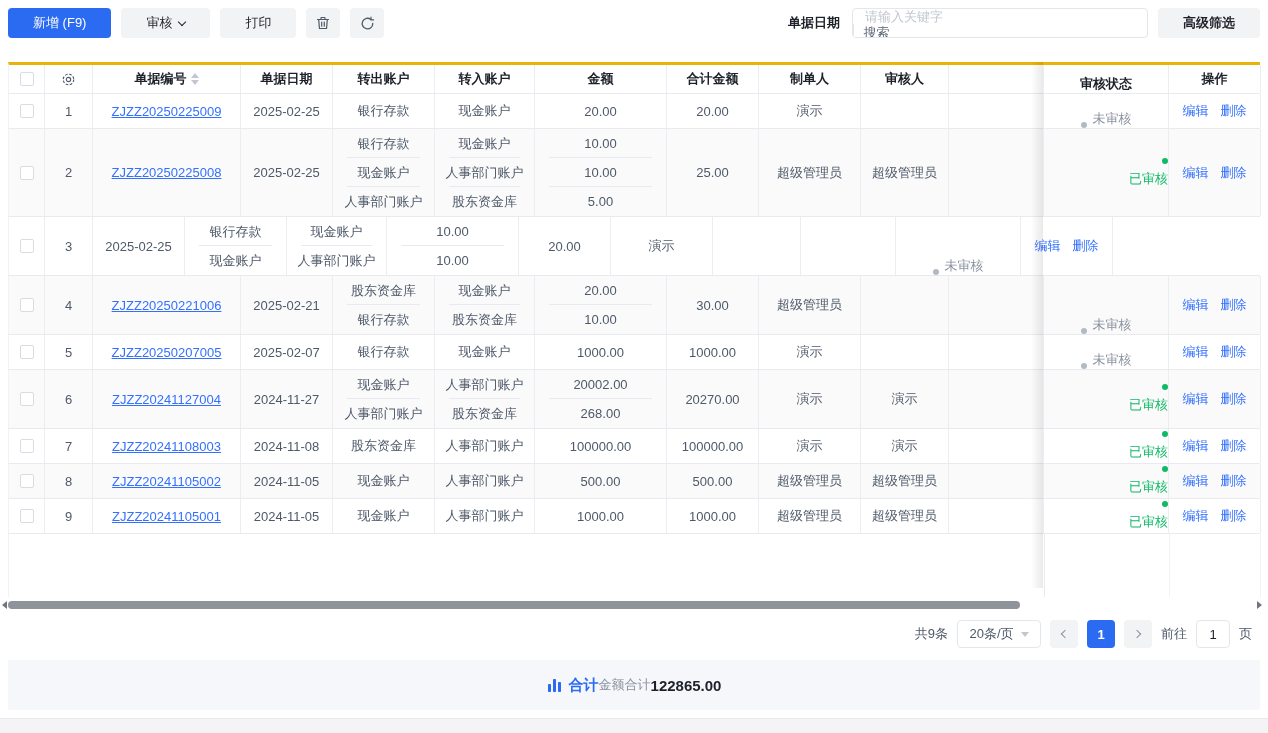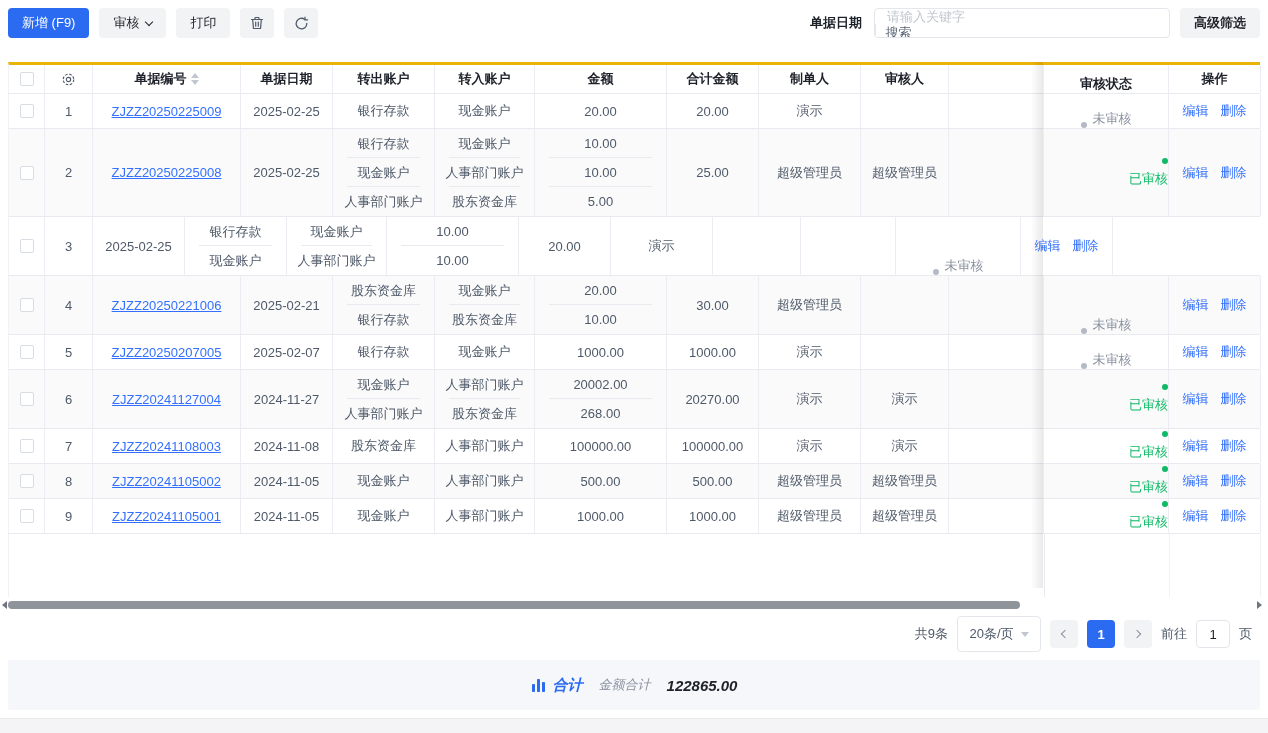--- a/index.html
+++ b/index.html
@@ -2,21 +2,21 @@
 <html><head>
 <meta charset="utf-8">
 <style>
   html,body{margin:0;padding:0;width:1268px;height:733px;overflow:hidden;}
   body{background:#fff;font-family:"Liberation Sans","DejaVu Sans",sans-serif;color:#1d2129;position:relative;font-size:13px;}
   *{box-sizing:border-box;}
 
   
   .toolbar{display:flex;justify-content:space-between;align-items:center;padding:8px 8px 0 8px;height:38px;}
   .tl-group,.tr-group{display:flex;align-items:center;gap:10px;}
-  .btn{height:30px;border:none;border-radius:4px;font-size:13px;display:inline-flex;align-items:center;justify-content:center;gap:7px;padding:0 14px;cursor:pointer;font-family:inherit;}
+  .btn{height:30px;border:none;border-radius:4px;font-size:13px;display:inline-flex;align-items:center;justify-content:center;gap:7px;padding:0 25px;cursor:pointer;font-family:inherit;}
   .btn-primary{background:#2b6bf2;color:#fff;}
   .btn-gray{background:#f2f3f5;color:#1d2129;}
   .btn-strong{font-weight:700;}
   .icon-btn{width:34px;padding:0;}
   .chev{display:inline-block;width:6px;height:6px;border-left:1.5px solid currentColor;border-bottom:1.5px solid currentColor;}
   .chev.down{transform:rotate(-45deg);margin-top:-3px;}
   .chev.left{transform:rotate(45deg);margin-left:2px;}
   .chev.right{transform:rotate(-135deg);margin-right:2px;}
   .filter-label{font-weight:700;color:#1d2129;margin-right:2px;}
   .date-range{width:226px;height:30px;border:1px solid #e5e6eb;border-radius:4px;display:flex;align-items:center;padding:0 9px;color:#c2c7cf;background:#fff;}
@@ -72,28 +72,28 @@
 
   
   .hscroll{position:relative;height:12px;margin-top:2px;}
   .hs-thumb{position:absolute;left:0;top:2px;width:1012px;height:8px;border-radius:4px;background:#8f939a;cursor:pointer;}
   .hs-arrow{position:absolute;top:2px;width:0;height:0;cursor:pointer;}
   .hs-arrow.left{left:-6px;border-top:4px solid transparent;border-bottom:4px solid transparent;border-right:5px solid #707680;}
   .hs-arrow.right{right:-2px;border-top:4px solid transparent;border-bottom:4px solid transparent;border-left:5px solid #707680;}
 
   
   .pager{display:flex;justify-content:flex-end;align-items:center;gap:9px;margin:9px 16px 0 0;height:28px;color:#4e5969;}
-  .pg-select{width:84px;height:36px;border:1px solid #e5e6eb;border-radius:4px;display:flex;align-items:center;justify-content:center;gap:7px;background:#fff;cursor:pointer;}
+  .pg-select{width:84px;height:28px;border:1px solid #e5e6eb;border-radius:4px;display:flex;align-items:center;justify-content:center;gap:7px;background:#fff;cursor:pointer;}
   .caret-dn{width:0;height:0;border-left:4px solid transparent;border-right:4px solid transparent;border-top:5px solid #c2c7cf;}
   .pg-btn{width:28px;height:28px;border-radius:4px;background:#f2f3f5;color:#8a919f;display:flex;align-items:center;justify-content:center;cursor:pointer;}
   .pg-cur{background:#2b6bf2;color:#fff;font-weight:700;}
   .goto-input{width:34px;height:28px;border:1px solid #e5e6eb;border-radius:4px;text-align:center;font-size:13px;color:#1d2129;font-family:inherit;outline:none;}
 
   
-  .summary{margin:12px 8px 0 8px;height:50px;background:#f5f7fa;display:flex;align-items:center;justify-content:center;gap:16px;border-radius:2px;font-style:italic;}
+  .summary{margin:12px 8px 0 8px;height:50px;background:#f5f7fa;display:flex;align-items:center;justify-content:center;border-radius:2px;}
   .sum-title{color:#2b6bf2;font-weight:700;font-size:15px;display:flex;align-items:center;gap:7px;}
   .sum-label{color:#8a919f;font-size:13px;}
   .sum-value{color:#1d2129;font-weight:700;font-size:15px;}
 
   .bottom-strip{position:absolute;left:0;right:0;bottom:0;height:15px;background:#f4f4f6;border-top:1px solid #e9e9ec;}
 </style>
 </head>
 <body>
 
 <div class="toolbar">

